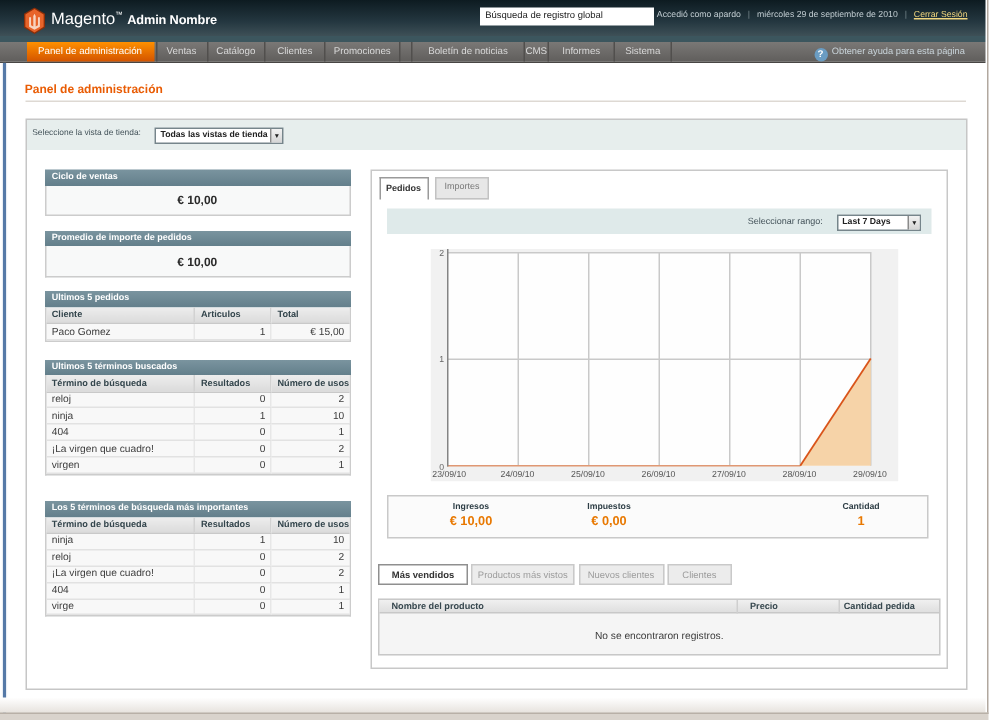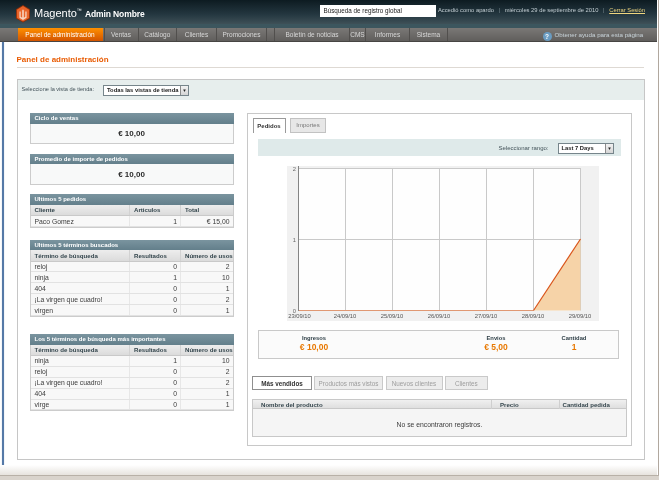--- a/index.html
+++ b/index.html
@@ -251,23 +251,23 @@
     <text x="246" y="152">28/09/10</text>
     <text x="293" y="152">29/09/10</text>
   </g>
 </svg>
 
 <div class="abs" id="sumbox">
   <div class="cell" style="left:10px;">
       <div class="cl">Ingresos</div>
       <div class="cv">€ 10,00</div>
     </div>
-  <div class="cell" style="left:192px;">
-      <div class="cl">Envios</div>
-      <div class="cv">€ 5,00</div>
+  <div class="cell" style="left:102px;">
+      <div class="cl">Impuestos</div>
+      <div class="cv">€ 0,00</div>
     </div>
   <div class="cell" style="left:270px;">
       <div class="cl">Cantidad</div>
       <div class="cv">1</div>
     </div>
 </div>
 
 <div class="btab on" style="left:252px;width:60px;">Más vendidos</div>
 <div class="btab off" style="left:314px;width:69px;">Productos más vistos</div>
 <div class="btab off" style="left:385.5px;width:57px;">Nuevos clientes</div>

